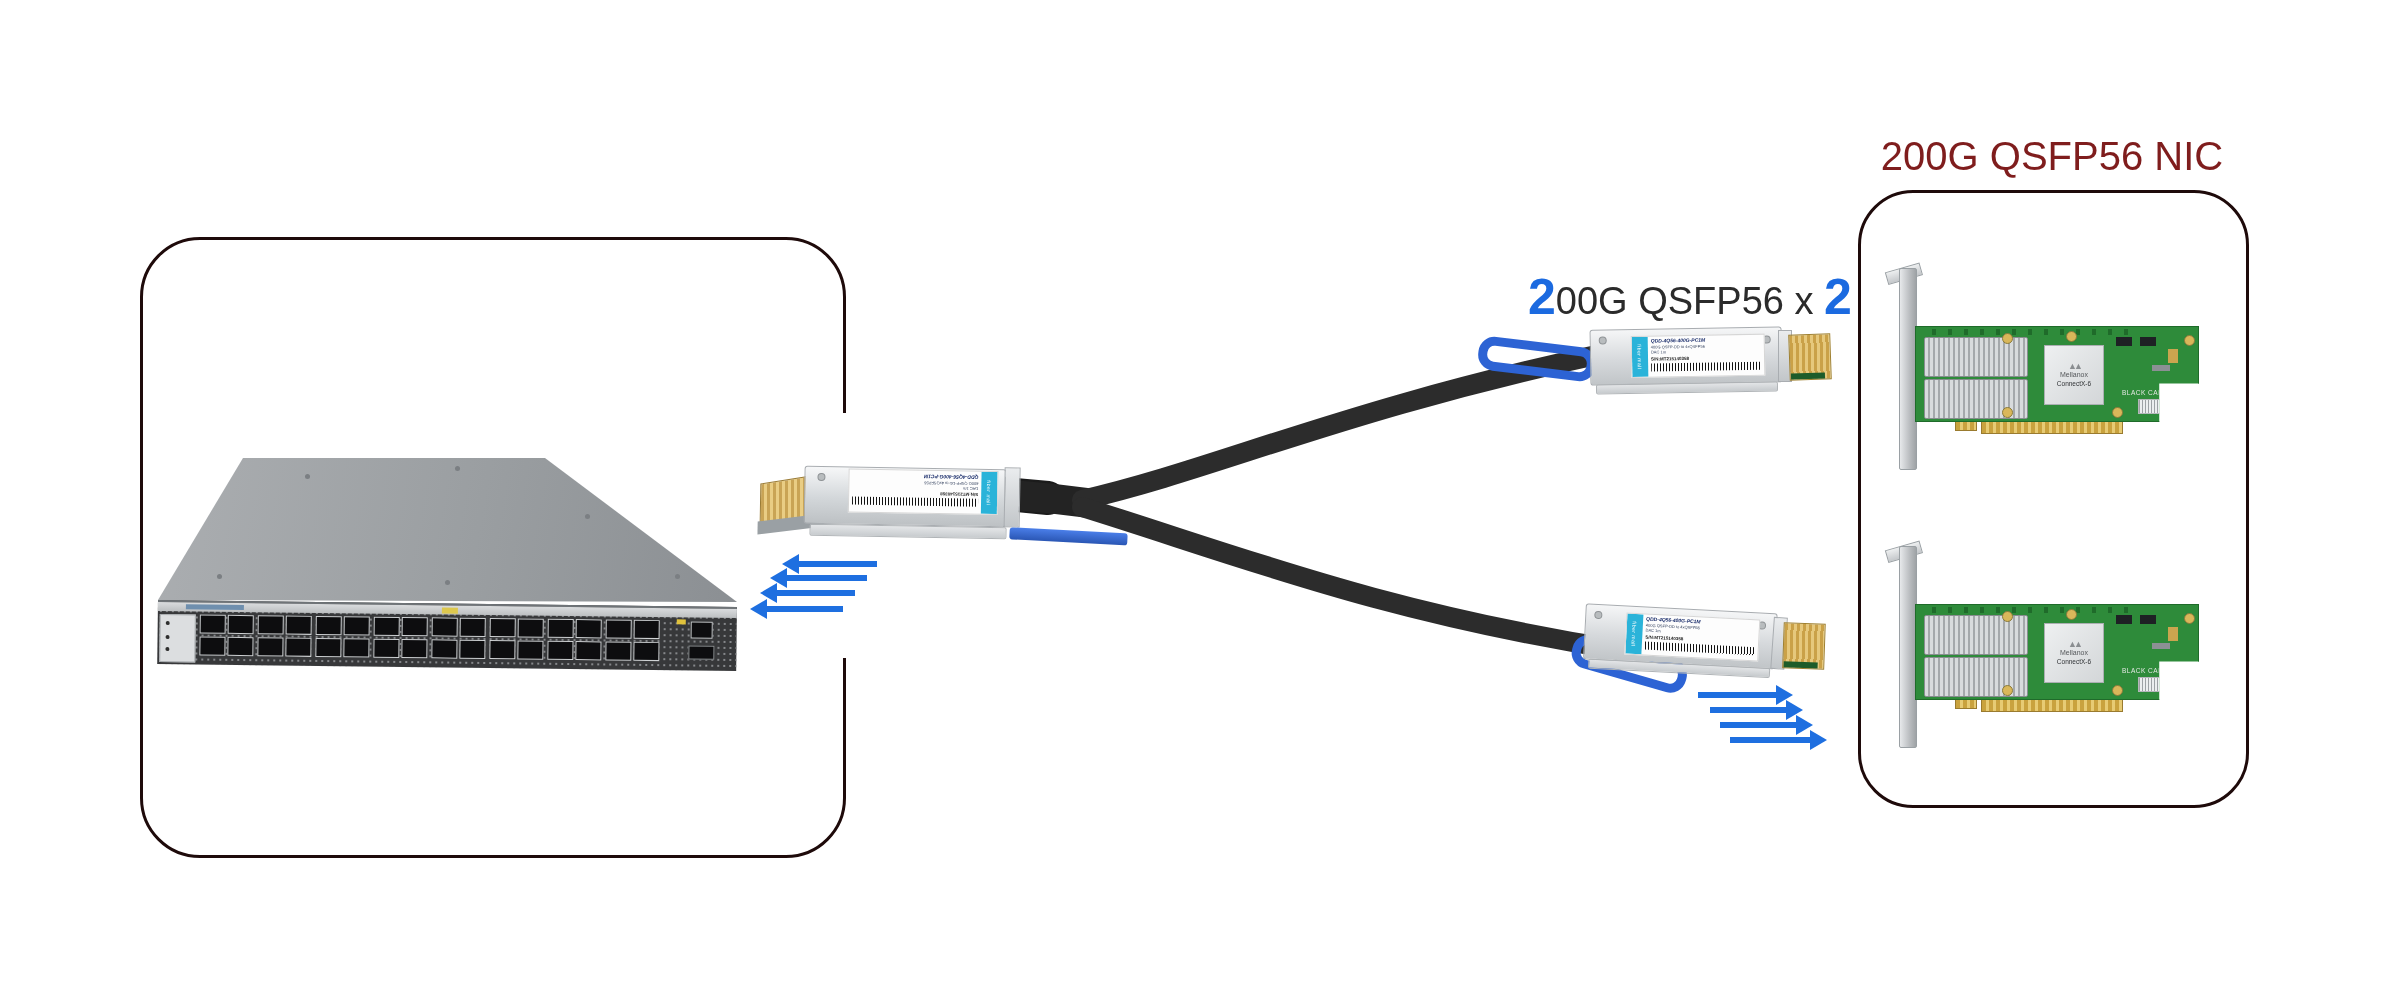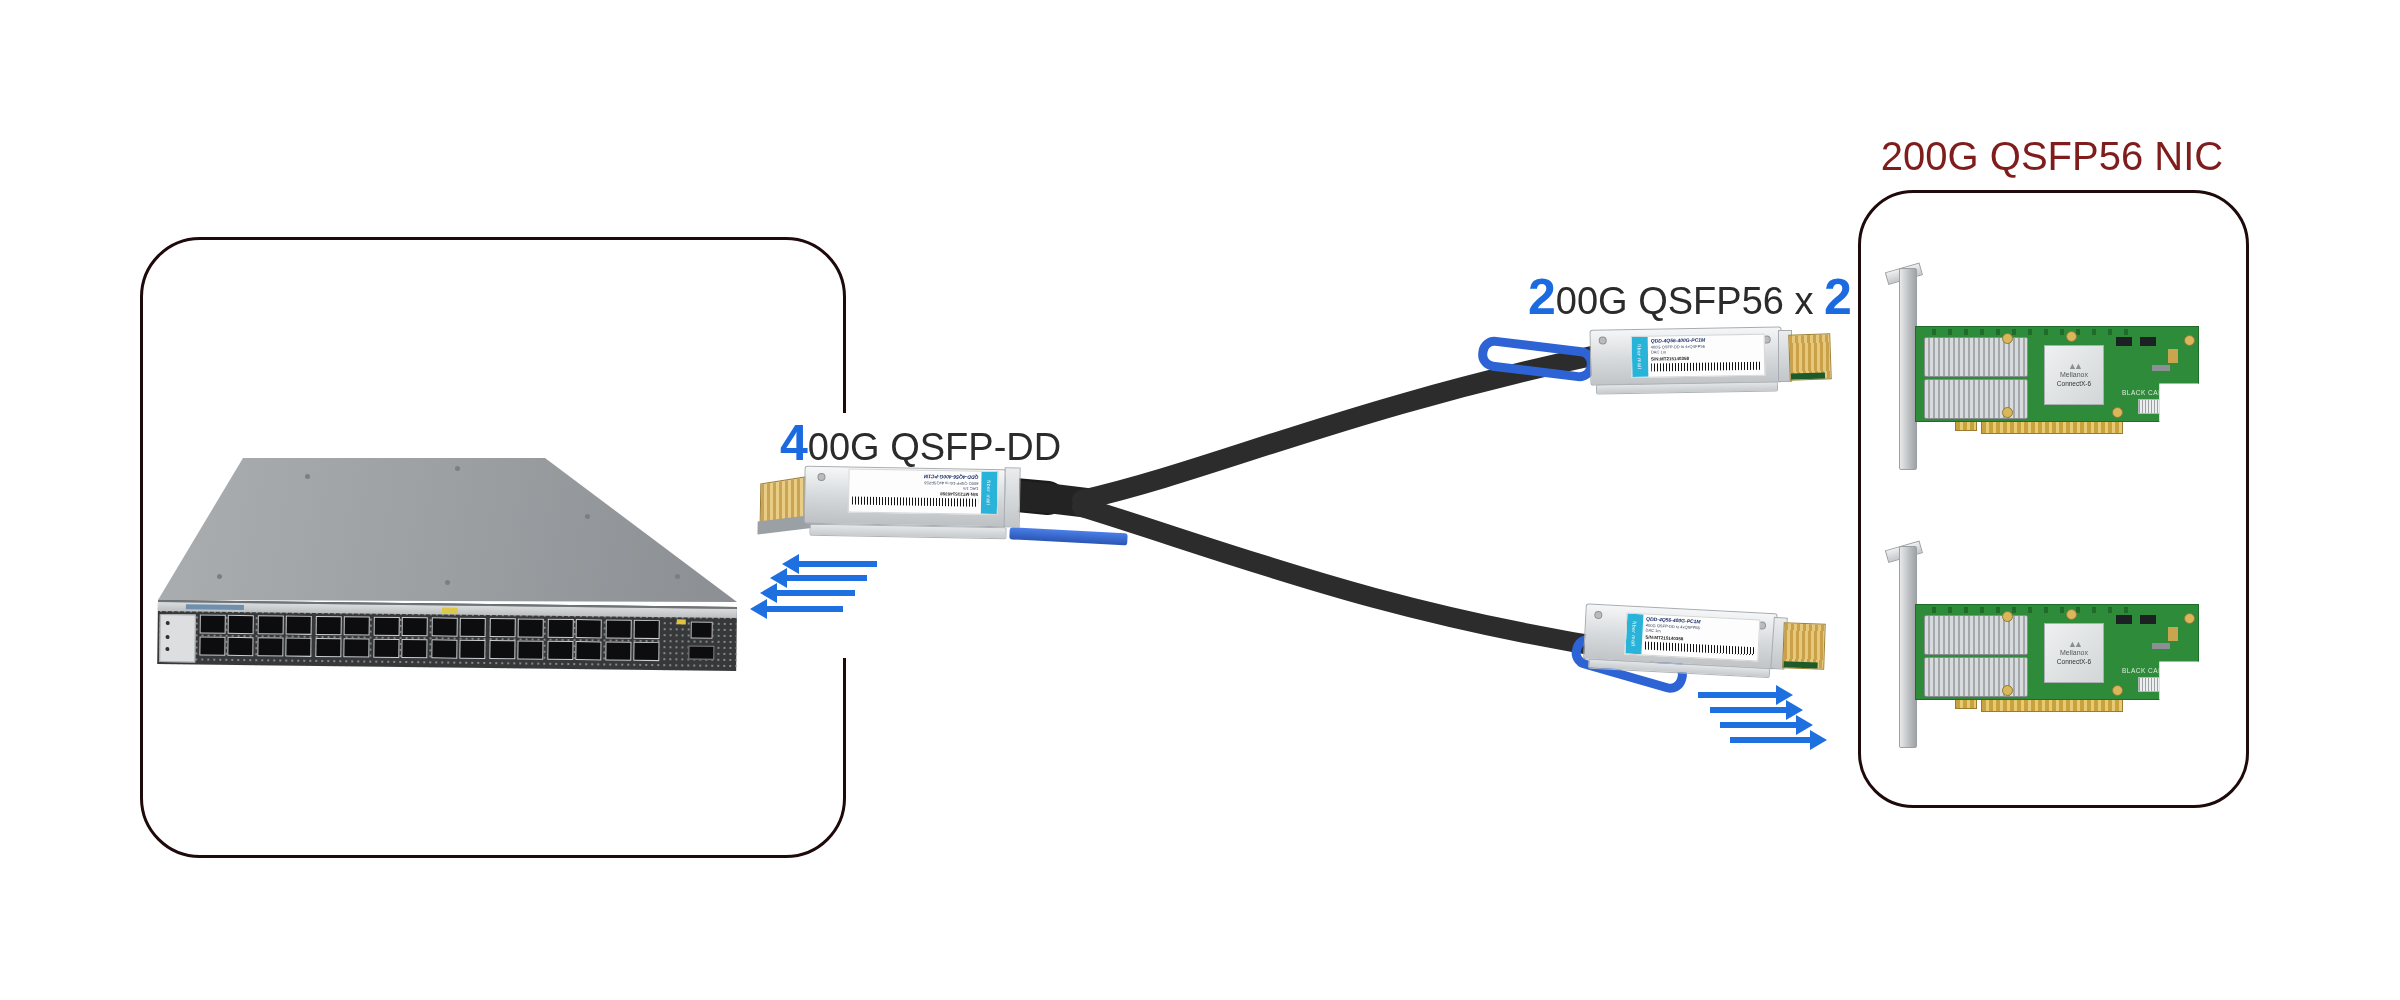--- a/index.html
+++ b/index.html
@@ -125,21 +125,20 @@
 </head>
 <body>
 
 <div class="canvas">
 
   <div class="gbox box-left"></div>
   <div class="gbox box-right"></div>
   <div class="photo-bg"></div>
 
   <div class="t title-nic">200G QSFP56 NIC</div>
-  <div class="t title-dac"><span class="hl">4</span><span>00G QSFP-DD</span></div>
   <div class="t title-breakout"><span class="hl">2</span><span>00G QSFP56 x </span><span class="hl">2</span></div>
 
   <div class="switch">
     <div class="sw-top">
       <i class="screw" style="left:150px;top:22px"></i>
       <i class="screw" style="left:300px;top:14px"></i>
       <i class="screw" style="left:430px;top:62px"></i>
       <i class="screw" style="left:520px;top:122px"></i>
       <i class="screw" style="left:62px;top:122px"></i>
       <i class="screw" style="left:290px;top:128px"></i>

